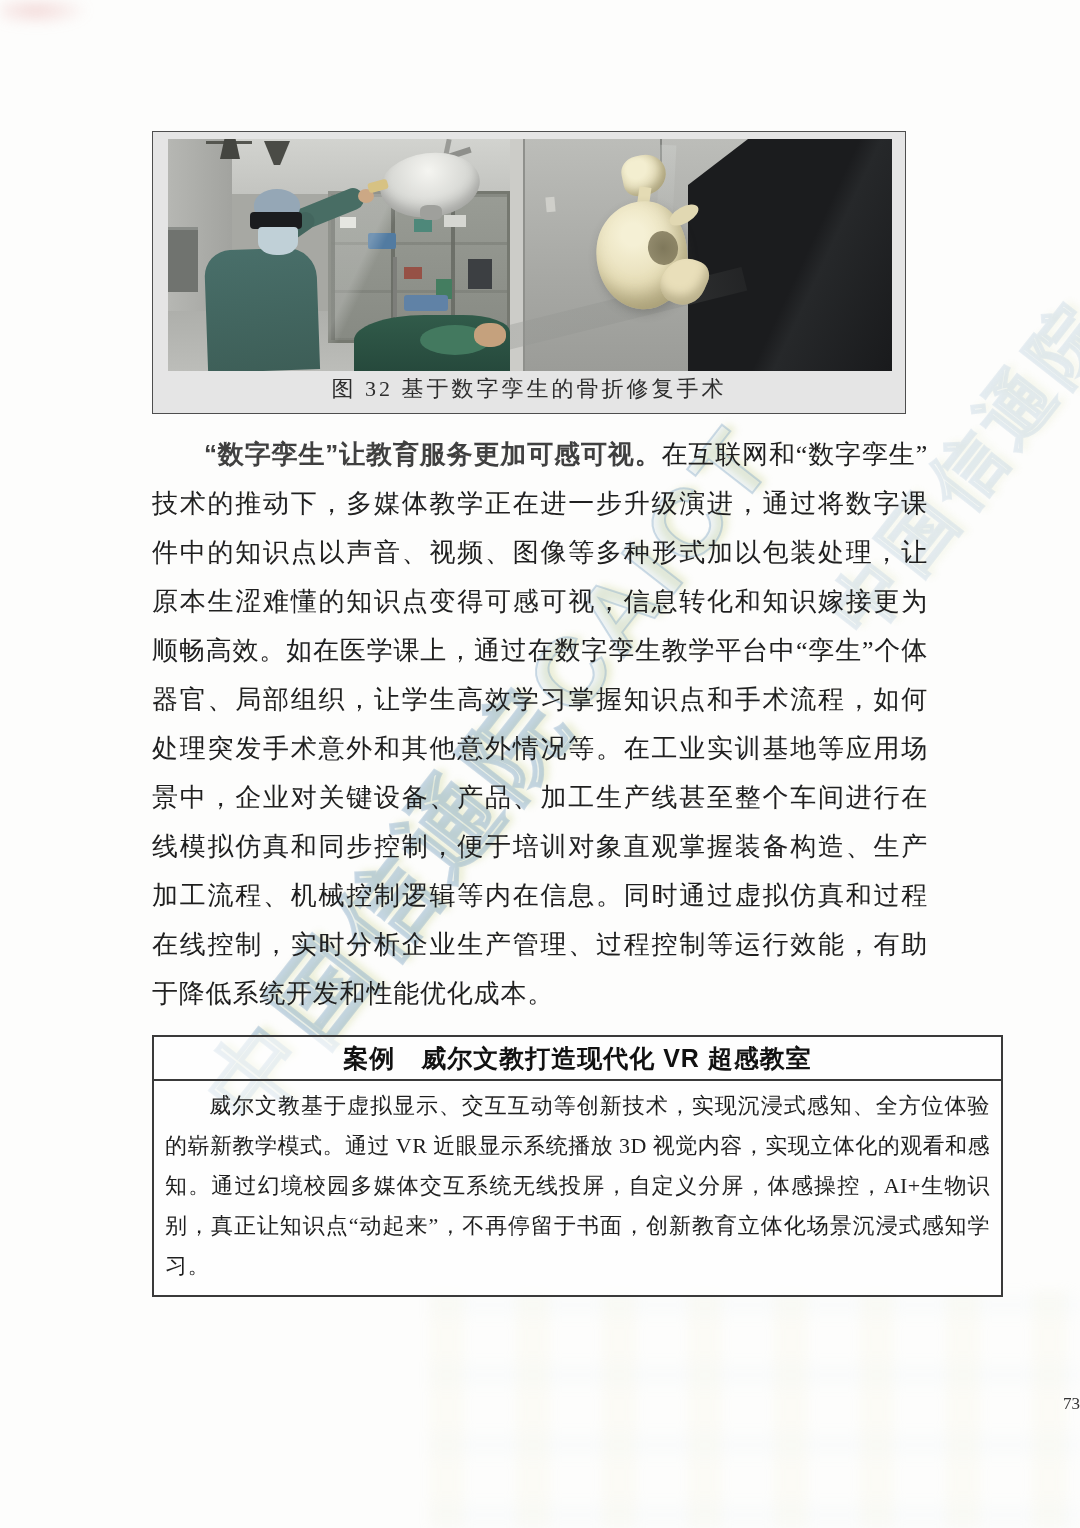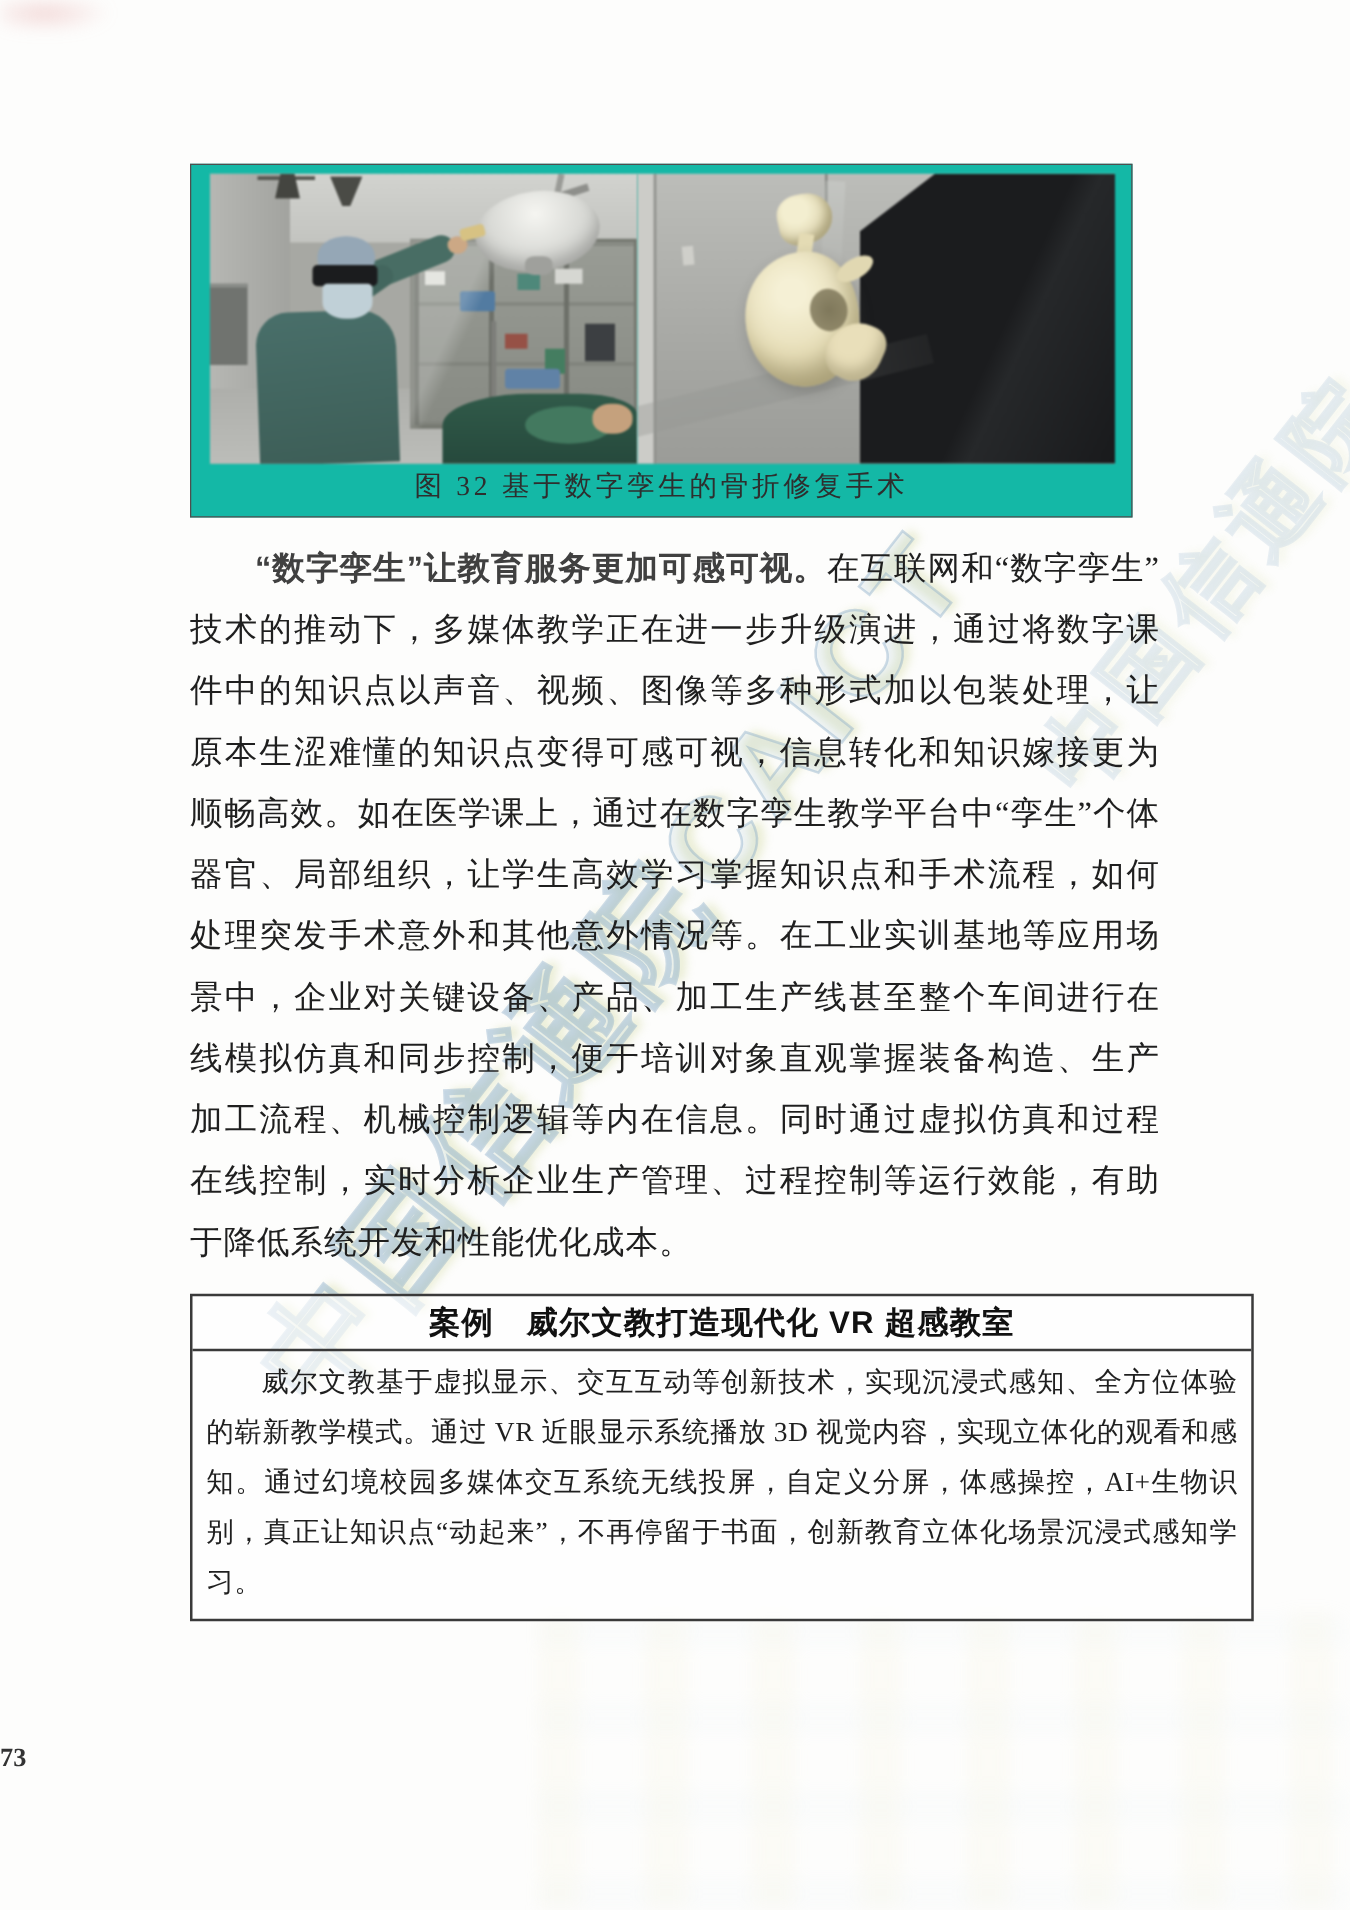--- a/index.html
+++ b/index.html
@@ -29,21 +29,21 @@
     background:radial-gradient(ellipse at 40% 40%, rgba(225,150,150,.35), transparent 70%); }
   .smudge-bottom { left:430px; top:1290px; width:650px; height:238px; opacity:.55;
     background:
       repeating-linear-gradient(90deg, rgba(235,228,180,.16) 0 34px, transparent 34px 86px),
       repeating-linear-gradient(0deg, rgba(205,225,240,.10) 0 26px, transparent 26px 70px);
   }
 
   
   .figure-box {
     position:absolute; left:152px; top:131px; width:754px; height:283px;
-    border:1px solid #4e4e4e; background:#14b8a6; box-sizing:border-box;
+    border:1px solid #4e4e4e; background:#e5e5e5; box-sizing:border-box;
   }
   .photos { position:absolute; left:15px; top:7px; width:724px; height:232px; display:flex; }
   .photo { position:relative; height:232px; overflow:hidden; filter:blur(.7px) saturate(.9); }
   .photo * { position:absolute; }
   .photo-left  { width:342px; background:#a7a8a2; }
   .photo-right { width:382px; background:linear-gradient(180deg,#bcbdb9 0%,#a7a8a4 60%,#9b9c98 100%); }
 
   
   .pl-ceiling { left:0; top:0; width:342px; height:58px; background:linear-gradient(#d2d3cf,#c2c3bf); }
   .pl-backwall { left:0; top:55px; width:342px; height:120px; background:#a7a8a2; }
@@ -150,22 +150,22 @@
     border-bottom:2px solid #3a3a3a;
   }
   .case-body {
     padding:5px 11px 9px 11px;
     font-size:22px; line-height:40px; letter-spacing:.4px;
     text-align:justify; text-indent:2em; color:#1f1f1f;
   }
 
   
   .page-number {
-    position:absolute; left:0; top:1394px; width:100%; text-align:left;
-    font-size:21px; color:#333;font-weight:bold;
+    position:absolute; left:0; top:1394px; width:100%; text-align:right;
+    font-size:17px; color:#333;
   }
 </style>
 </head>
 <body>
 
 <div class="page">
 
   <div class="wm-band wm-main">
     <span class="wm-text">中国信通院CAICT</span>
   </div>

